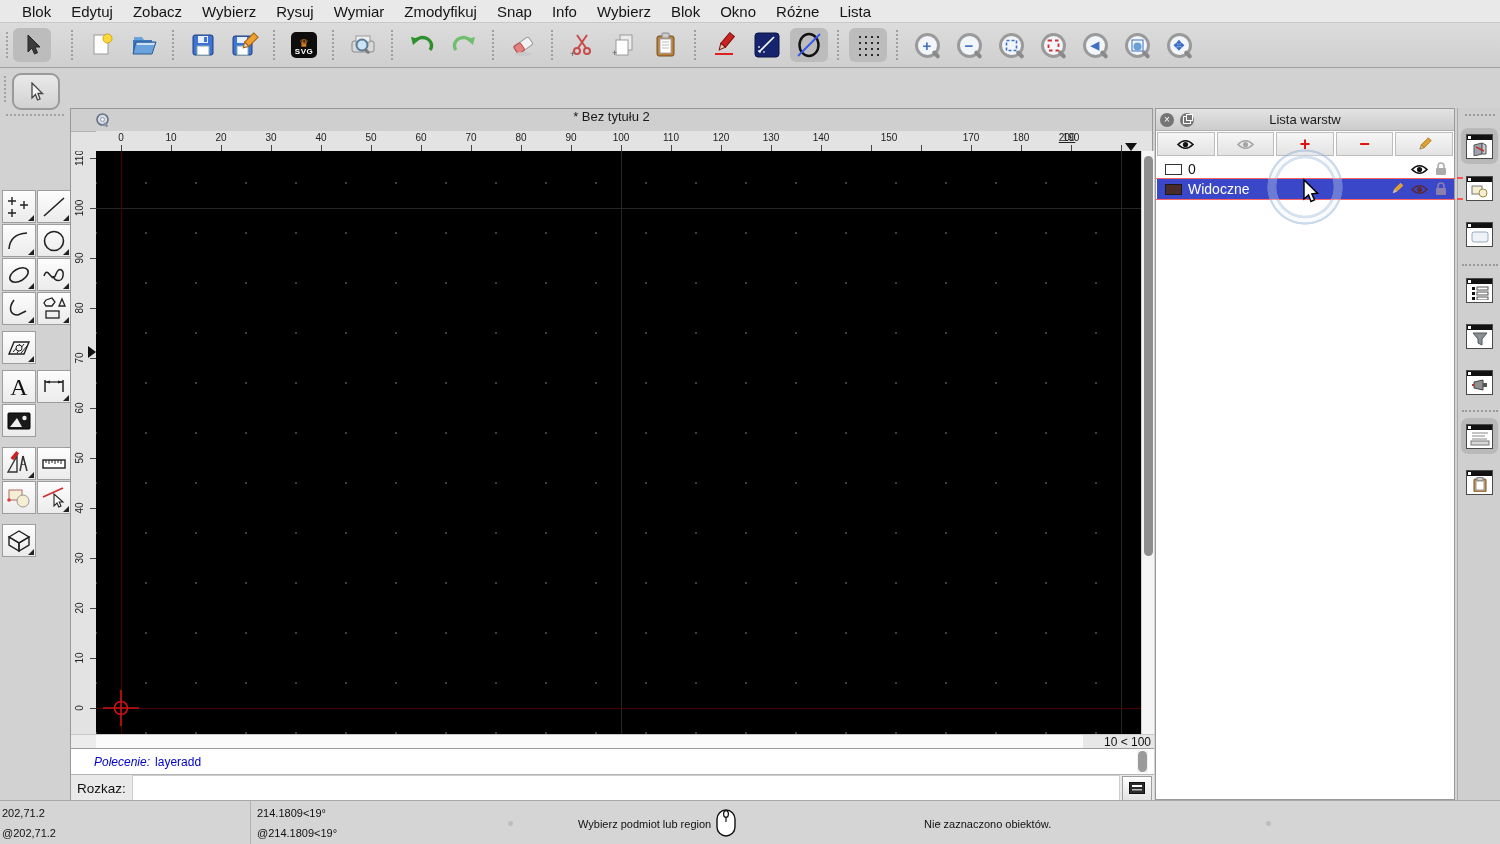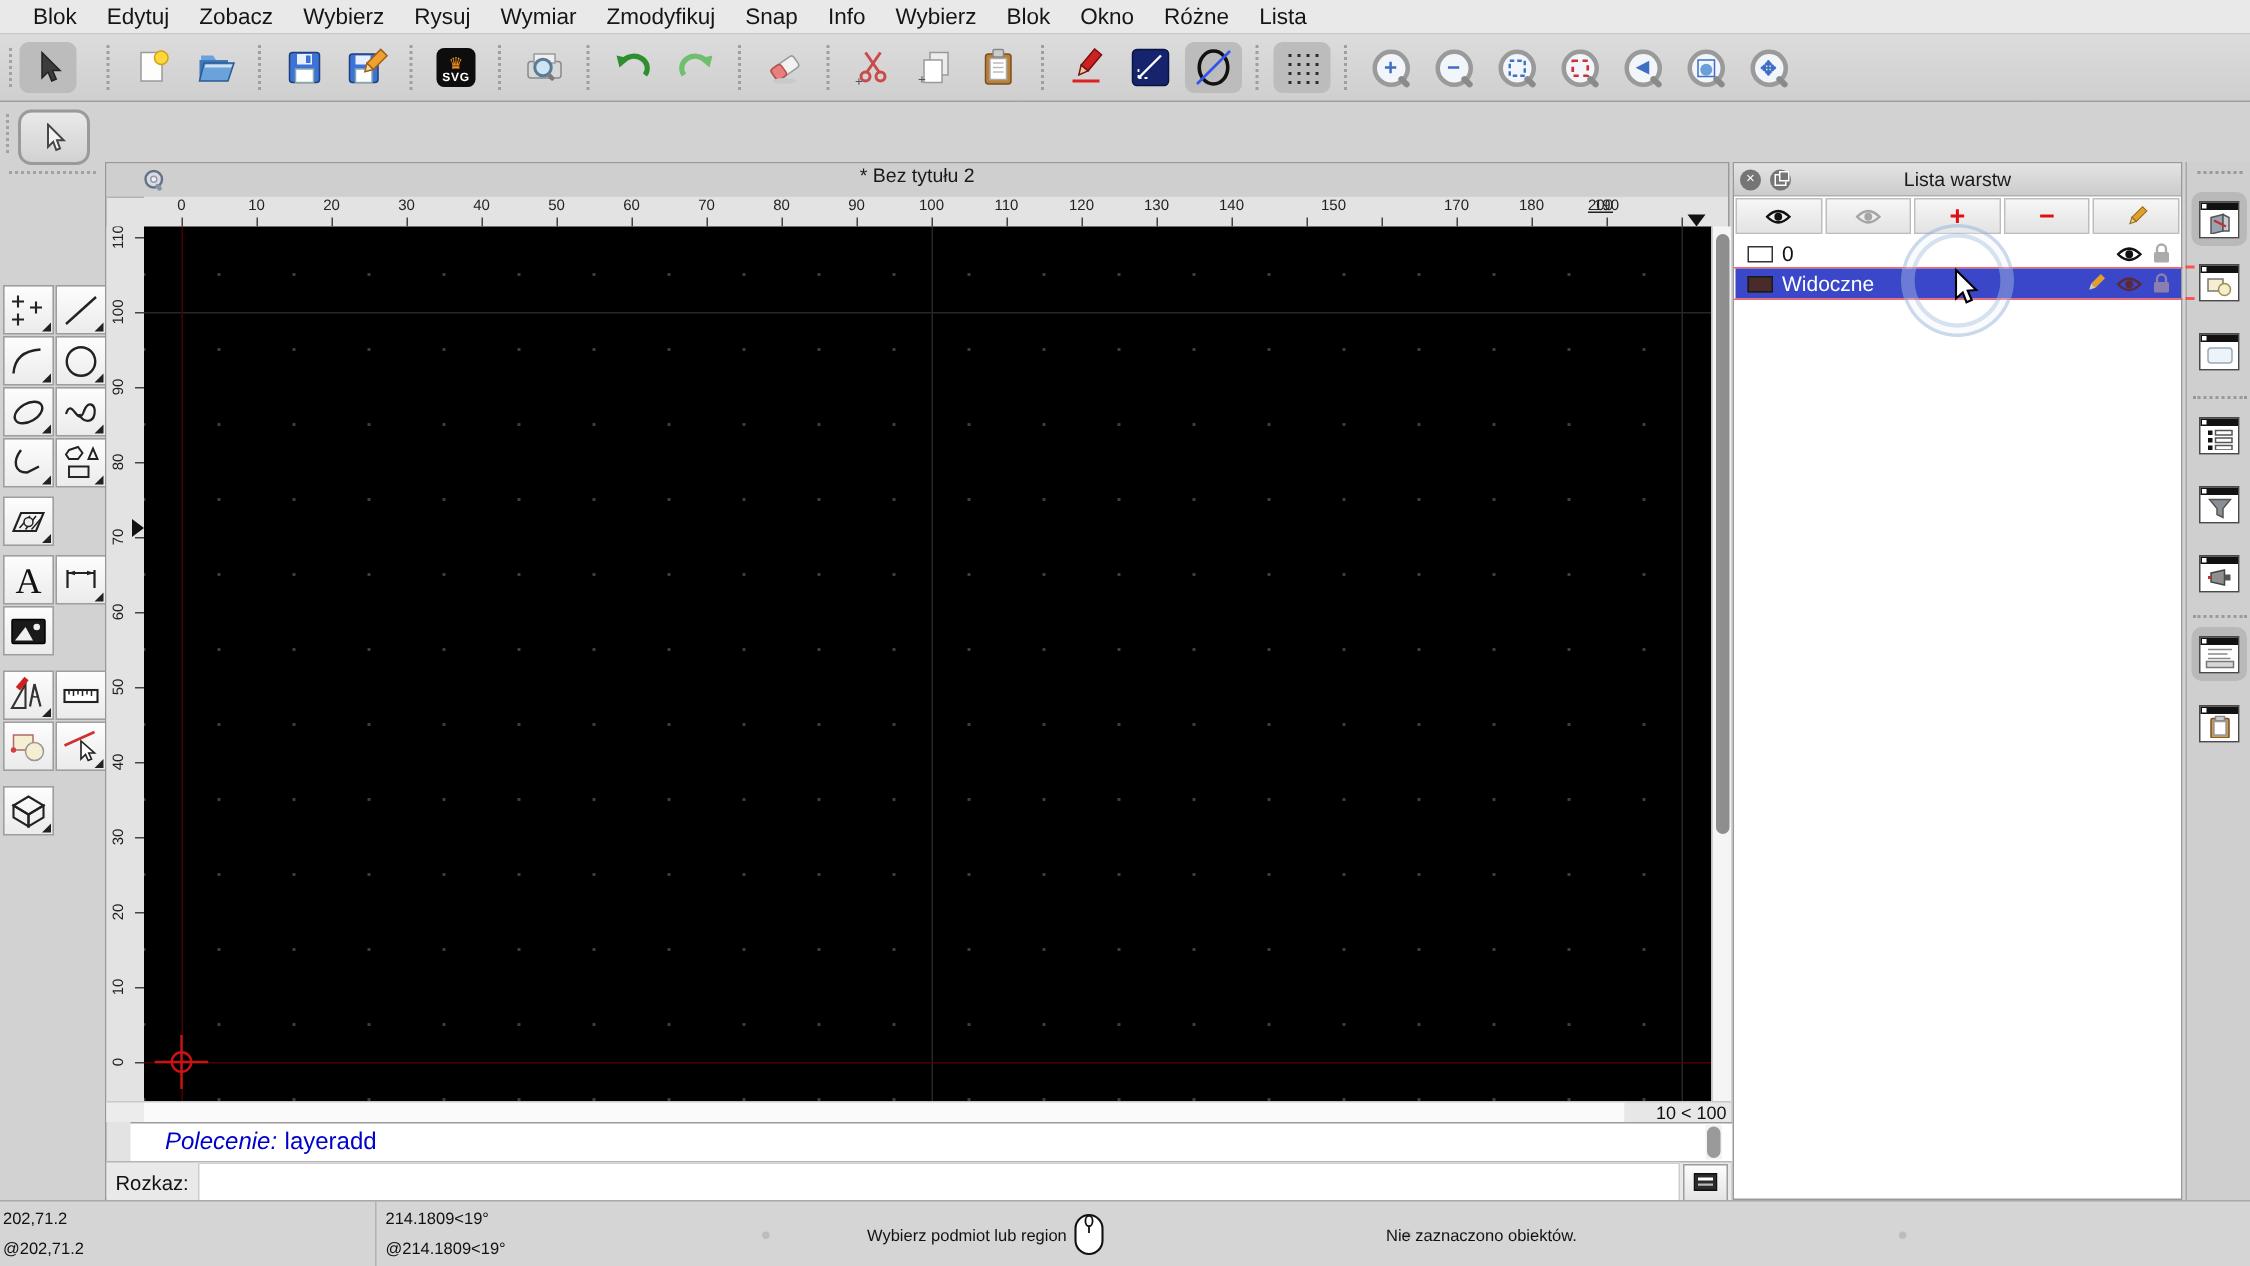--- a/index.html
+++ b/index.html
@@ -69,22 +69,22 @@
   .mline-v{position:absolute;top:0;width:1px;height:583px;background:#262626}
   .mline-h{position:absolute;left:0;height:1px;width:1045px;background:#262626}
   .axis-v{position:absolute;left:25px;top:0;width:1px;height:583px;background:#4a0000}
   .axis-h{position:absolute;left:0;top:557px;width:1045px;height:1px;background:#4a0000}
   .origin{position:absolute;left:7px;top:539px;width:36px;height:36px}
   .vscroll{position:absolute;left:1070px;top:42px;width:13px;height:583px;background:#f5f5f5;border-left:1px solid #cfcfcf;box-sizing:border-box}
   .vthumb{position:absolute;left:2px;top:5px;width:9px;height:400px;background:#8e8e8e;border-radius:5px}
   .hscroll{position:absolute;left:0;top:625px;width:1012px;height:14px;background:#fafafa;border-top:1px solid #c9c9c9;box-sizing:border-box}
   .gridstat{position:absolute;left:1012px;top:625px;width:71px;height:14px;background:#e7e7e7;border-top:1px solid #c9c9c9;
             box-sizing:border-box;font-size:12px;display:flex;align-items:center;justify-content:flex-end;padding-right:3px;color:#111}
-  .cmd-hist{position:absolute;left:16px;top:639px;width:1083px;height:26px;background:#fff;border-top:1px solid #9c9c9c;
-            box-sizing:border-box;display:flex;align-items:center;padding-left:23px;font-size:16px;color:#0000cc}
+  .cmd-hist{position:absolute;left:0;top:639px;width:1083px;height:26px;background:#fff;border-top:1px solid #9c9c9c;
+            box-sizing:border-box;display:flex;align-items:center;padding-left:23px;font-size:12px;color:#0000cc}
   .cmd-hist .lab{font-style:italic;margin-right:5px}
   .histscroll{position:absolute;left:1066px;top:641px;width:11px;height:23px;background:#f3f3f3}
   .histthumb{position:absolute;left:1px;top:1px;width:9px;height:21px;background:#9a9a9a;border-radius:5px}
   .cmd-line{position:absolute;left:0;top:665px;width:1083px;height:27px;background:#e9e9e9;border-top:1px solid #b5b5b5;
             box-sizing:border-box;display:flex;align-items:center}
   .cmd-line .lab{font-size:13.5px;margin:0 6px 0 6px;color:#111;white-space:nowrap}
   .cmd-input{flex:1;height:23px;background:#fff;border:1px solid #cdcdcd;outline:none;font-size:13px;
              font-family:"Liberation Sans",sans-serif}
   .kbd-btn{width:28px;height:23px;margin:0 2px;background:linear-gradient(#fdfdfd,#e4e4e4);border:1px solid #9e9e9e;
            display:flex;align-items:center;justify-content:center}

